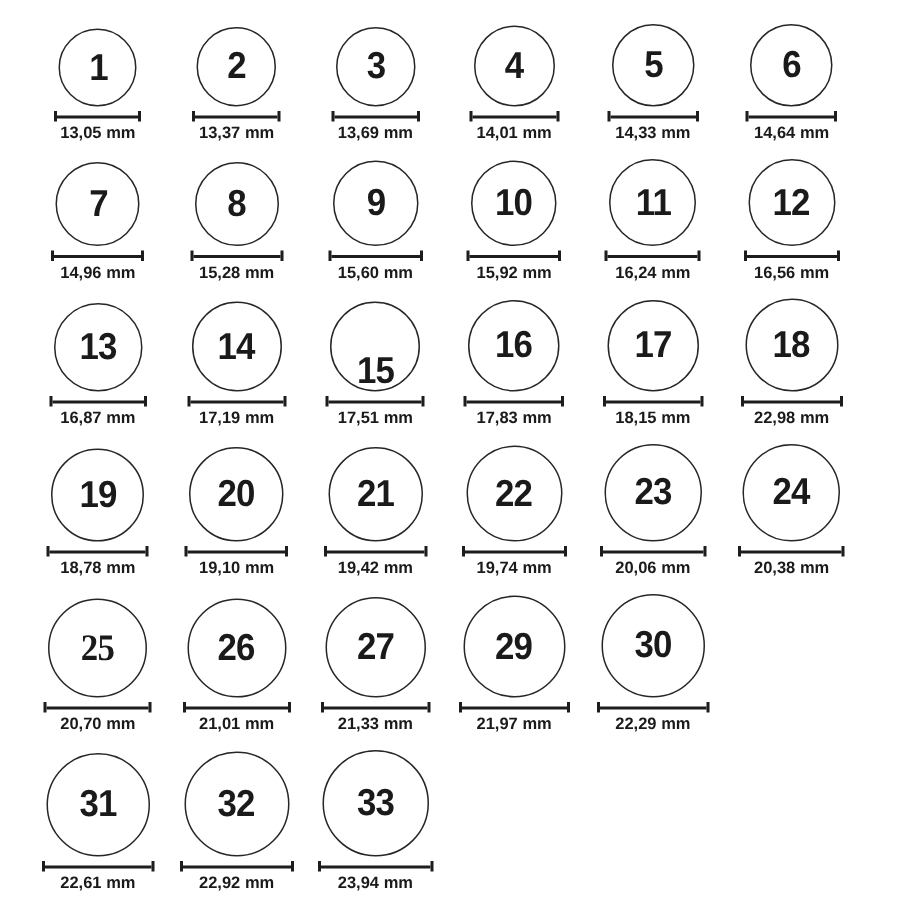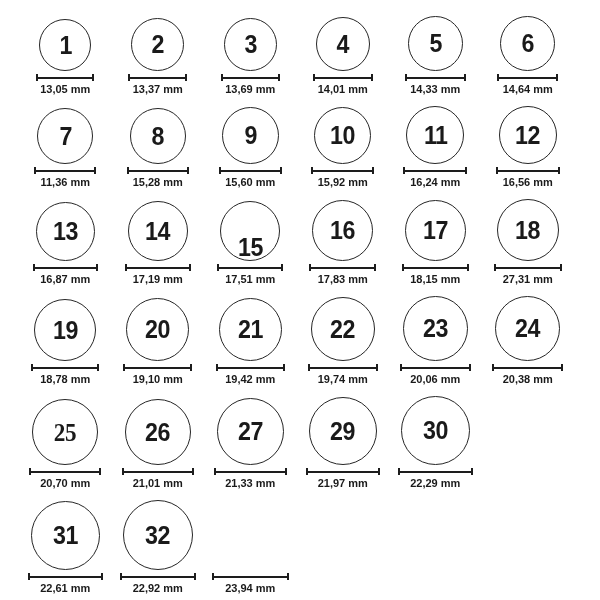--- a/index.html
+++ b/index.html
@@ -126,21 +126,21 @@
     <div class="dimline" style="width: 57px;"></div>
     <div class="label">14,64 mm</div>
   </div>
 </div>
     <div class="row">
   <div class="cell">
     <div class="circle" style="width: 56px; height: 56px;">
       <span class="num">7</span>
     </div>
     <div class="dimline" style="width: 58px;"></div>
-    <div class="label">11,36 mm</div>
+    <div class="label">14,96 mm</div>
   </div>
 
   <div class="cell">
     <div class="circle" style="width: 56px; height: 56px;">
       <span class="num">8</span>
     </div>
     <div class="dimline" style="width: 58px;"></div>
     <div class="label">15,28 mm</div>
   </div>
 
@@ -215,21 +215,21 @@
     </div>
     <div class="dimline" style="width: 63px;"></div>
     <div class="label">18,15 mm</div>
   </div>
 
   <div class="cell">
     <div class="circle" style="width: 62px; height: 62px;">
       <span class="num">18</span>
     </div>
     <div class="dimline" style="width: 64px;"></div>
-    <div class="label">27,31 mm</div>
+    <div class="label">22,98 mm</div>
   </div>
 </div>
     <div class="row">
   <div class="cell">
     <div class="circle" style="width: 62px; height: 62px;">
       <span class="num">19</span>
     </div>
     <div class="dimline" style="width: 64px;"></div>
     <div class="label">18,78 mm</div>
   </div>
@@ -327,17 +327,20 @@
 
   <div class="cell">
     <div class="circle" style="width: 70px; height: 70px;">
       <span class="num">32</span>
     </div>
     <div class="dimline" style="width: 72px;"></div>
     <div class="label">22,92 mm</div>
   </div>
 
   <div class="cell">
+    <div class="circle" style="width: 71px; height: 71px;">
+      <span class="num">33</span>
+    </div>
     <div class="dimline" style="width: 73px;"></div>
     <div class="label">23,94 mm</div>
   </div>
 </div>
   </div>
 
 </body></html>

